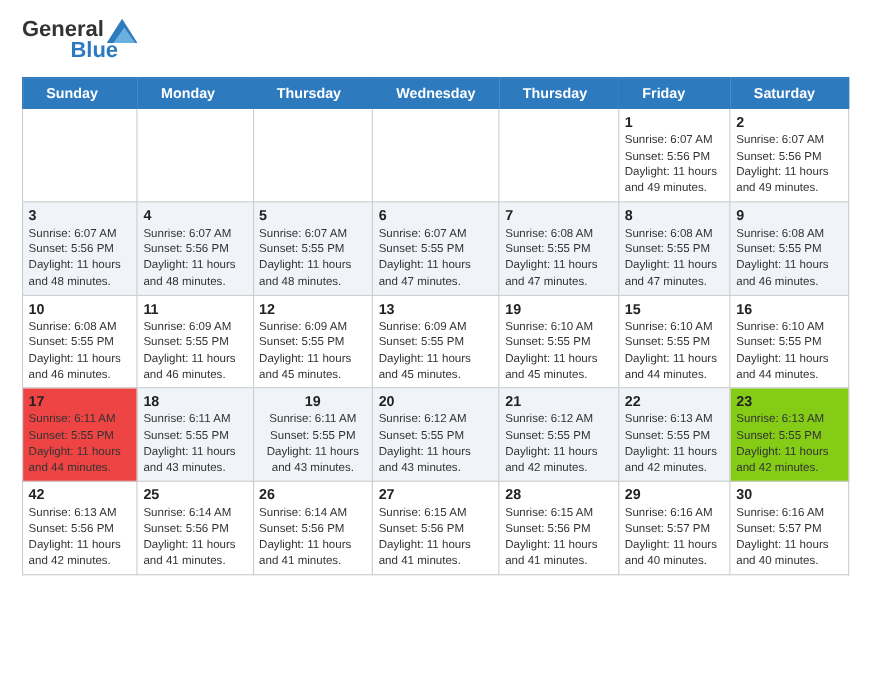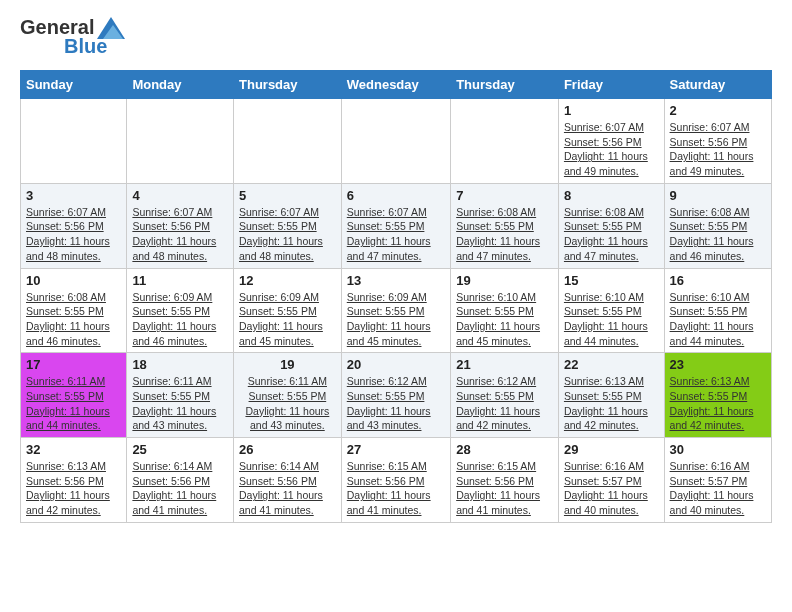--- a/index.html
+++ b/index.html
@@ -40,21 +40,21 @@
       margin-top: 2px;
     }
     .calendar {
       width: 100%;
       border-collapse: collapse;
       font-size: 11px;
     }
     .calendar th {
       background: #2e7abf;
       color: #fff;
-      padding: 6px 5px;
+      padding: 6px 21px;
       text-align: left;
       font-size: 13px;
       font-weight: bold;
       border: 1px solid #2e7abf;
     }
     .calendar td {
       border: 1px solid #ccc;
       vertical-align: top;
       padding: 4px 5px;
       width: 113px;
@@ -68,21 +68,20 @@
       font-size: 13px;
       font-weight: bold;
       color: #222;
       display: block;
       margin-bottom: 2px;
     }
     .day-info {
       font-size: 10.5px;
       color: #333;
       line-height: 1.4;
-      text-decoration: underline;
     }
     .empty {
       background: #fff !important;
     }
     .calendar tr:nth-child(even) td.empty {
       background: #f0f4f8 !important;
     }
   </style>
 </head>
 <body>
@@ -237,21 +236,21 @@
           </td>
           <td>
             <span class="day-num">16</span>
             <div class="day-info" style="white-space: pre-line;">Sunrise: 6:10 AM
 Sunset: 5:55 PM
 Daylight: 11 hours
 and 44 minutes.</div>
           </td>
         </tr>
         <tr>
-          <td style="background: #d946ef;">
+          <td style="background: #ef4444;">
             <span class="day-num">17</span>
             <div class="day-info" style="white-space: pre-line;">Sunrise: 6:11 AM
 Sunset: 5:55 PM
 Daylight: 11 hours
 and 44 minutes.</div>
           </td>
           <td style="background: rgb(240, 244, 248);">
             <span class="day-num">18</span>
             <div class="day-info" style="white-space: pre-line;">Sunrise: 6:11 AM
 Sunset: 5:55 PM
@@ -289,21 +288,21 @@
           <td style="background: #84cc16;">
             <span class="day-num">23</span>
             <div class="day-info" style="white-space: pre-line;">Sunrise: 6:13 AM
 Sunset: 5:55 PM
 Daylight: 11 hours
 and 42 minutes.</div>
           </td>
         </tr>
         <tr>
           <td>
-            <span class="day-num">32</span>
+            <span class="day-num">42</span>
             <div class="day-info" style="white-space: pre-line;">Sunrise: 6:13 AM
 Sunset: 5:56 PM
 Daylight: 11 hours
 and 42 minutes.</div>
           </td>
           <td>
             <span class="day-num">25</span>
             <div class="day-info" style="white-space: pre-line;">Sunrise: 6:14 AM
 Sunset: 5:56 PM
 Daylight: 11 hours

